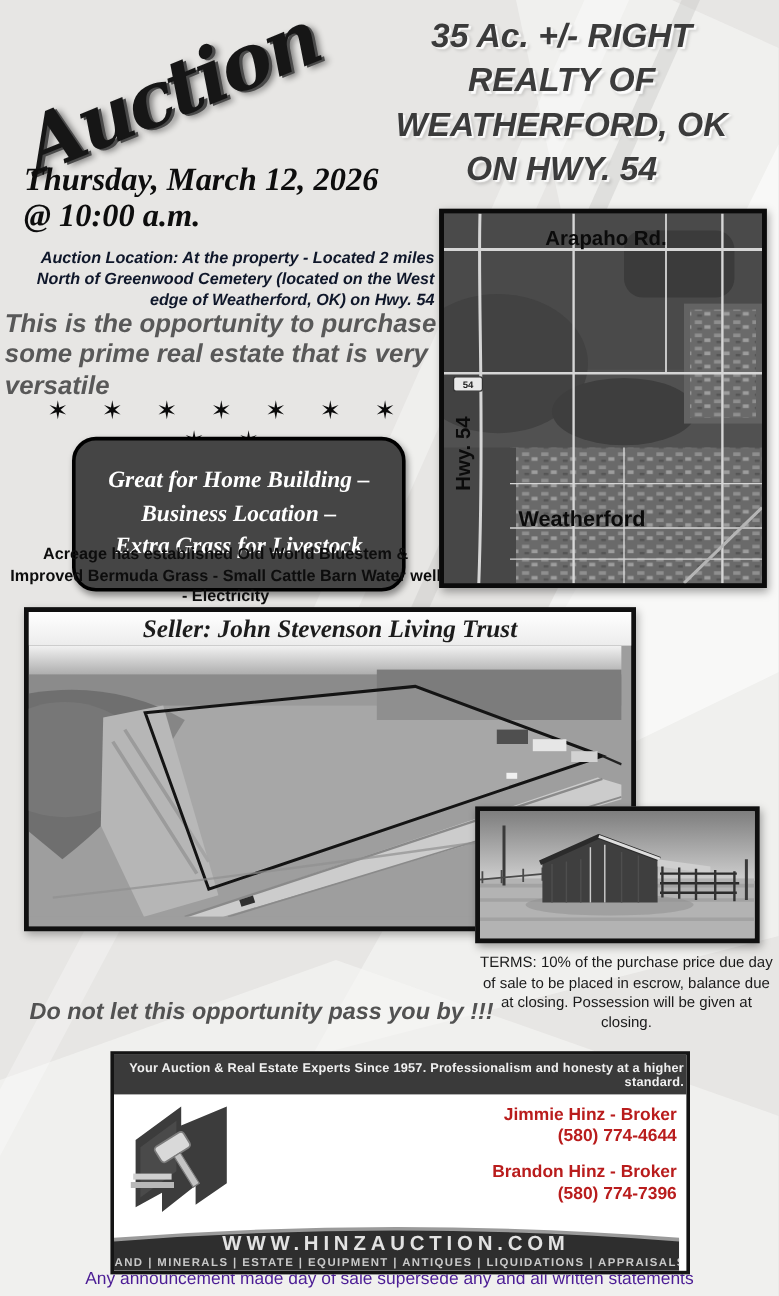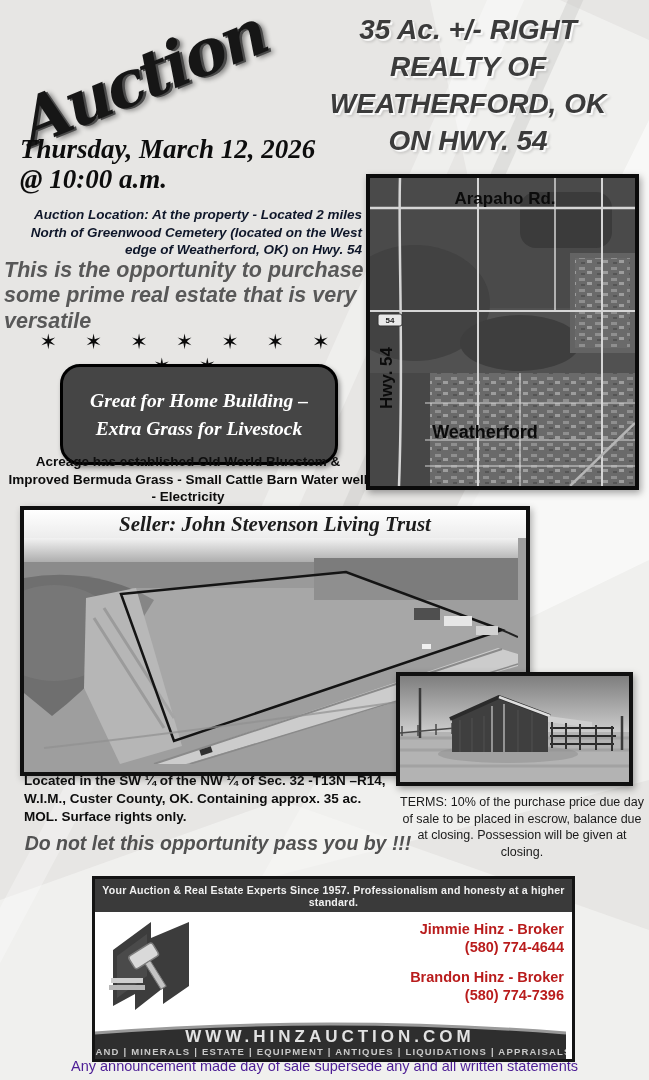--- a/index.html
+++ b/index.html
@@ -79,21 +79,21 @@
     left:20px;top:832px;width:396px;text-align:center;
     font-weight:bold;font-style:italic;font-size:19.5px;color:#525252;
   }
   .footer-box{
     left:92px;top:876px;width:477px;height:180px;
     border:3px solid #141414;background:#fff;z-index:4;
     display:flex;flex-direction:column;
   }
   .footer-tagline{
     background:#3a3a3a;color:#f0f0f0;font-weight:bold;font-size:10.6px;
-    text-align:center;padding:5px 2px 4px;letter-spacing:.2px;
+    text-align:right;padding:5px 2px 4px;letter-spacing:.2px;
   }
   .footer-main{position:relative;flex:1;}
   .hinz-logo{position:absolute;left:6px;top:4px;}
   .brand-block{position:absolute;left:104px;top:8px;}
   .brand-name{
     font-weight:bold;font-size:47px;letter-spacing:4px;color:#3f3f3f;line-height:1;
     text-shadow:1px 1px 0 #9a9a9a,2px 2px 0 #c0c0c0;
   }
   .brand-sub{
     font-weight:bold;font-size:20.5px;letter-spacing:1.5px;color:#262626;margin-top:2px;
@@ -136,20 +136,21 @@
   </div>
 
   <div class="layer location-text">Auction Location: At the property - Located 2 miles North of Greenwood Cemetery (located on the West edge of Weatherford, OK) on Hwy. 54</div>
 
   <div class="layer opportunity-text">This is the opportunity to purchase some prime real estate that is very versatile</div>
 
   <div class="layer stars-row">✶ ✶ ✶ ✶ ✶ ✶ ✶ ✶ ✶</div>
 
   <div class="layer feature-box">
     <div>Great for Home Building –</div>
+    <div>Business Location –</div>
     <div>Extra Grass for Livestock</div>
   </div>
 
   <div class="layer acreage-text">Acreage has established Old World Bluestem &amp; Improved Bermuda Grass - Small Cattle Barn Water well - Electricity</div>
 
   <div class="layer map-frame">
     <svg width="265" height="308" viewBox="0 0 265 308">
       <defs>
         <pattern id="townpat" width="16" height="11" patternUnits="userSpaceOnUse">
           <rect width="16" height="11" fill="#6a6a6a"></rect>
@@ -242,21 +243,20 @@
       <path d="M99,21 L150,40" stroke="#dedede" stroke-width="2.5"></path>
       <polygon points="148,40 192,46 192,52 148,46" fill="#cfcfcf"></polygon>
       <path d="M92,30 V76 M104,28 V76" stroke="#cccccc" stroke-width="1.2"></path>
       <path d="M60,44 V76 M72,42 V76 M84,40 V76 M118,34 V76 M132,37 V76" stroke="#4e4e4e" stroke-width="1.2"></path>
       <path d="M150,52 H214 M150,60 H216 M150,68 H214" stroke="#2a2a2a" stroke-width="2"></path>
       <path d="M152,46 V72 M166,47 V73 M180,48 V74 M196,49 V74 M212,50 V75" stroke="#323232" stroke-width="2"></path>
       <line x1="222" y1="40" x2="222" y2="74" stroke="#3a3a3a" stroke-width="2.5"></line>
     </svg>
   </div>
 
-  <div class="layer legal-text">Located in the SW ¼ of the NW ¼ of Sec. 32 -T13N –R14, W.I.M., Custer County, OK.  Containing approx. 35 ac. MOL. Surface rights only.</div>
 
   <div class="layer terms-text">TERMS: 10% of the purchase price due day of sale to be placed in escrow, balance due at closing.  Possession will be given at closing.</div>
 
   <div class="layer passby-text">Do not let this opportunity pass you by !!!</div>
 
   <div class="layer footer-box">
     <div class="footer-tagline">Your Auction &amp; Real Estate Experts Since 1957.  Professionalism and honesty at a higher standard.</div>
     <div class="footer-main">
       <svg class="hinz-logo" width="96" height="102" viewBox="0 0 96 102">
         <polygon points="12,34 50,6 50,22 88,6 88,70 62,88 62,72 34,94 34,78 12,90" fill="#3c3c3c"></polygon>

